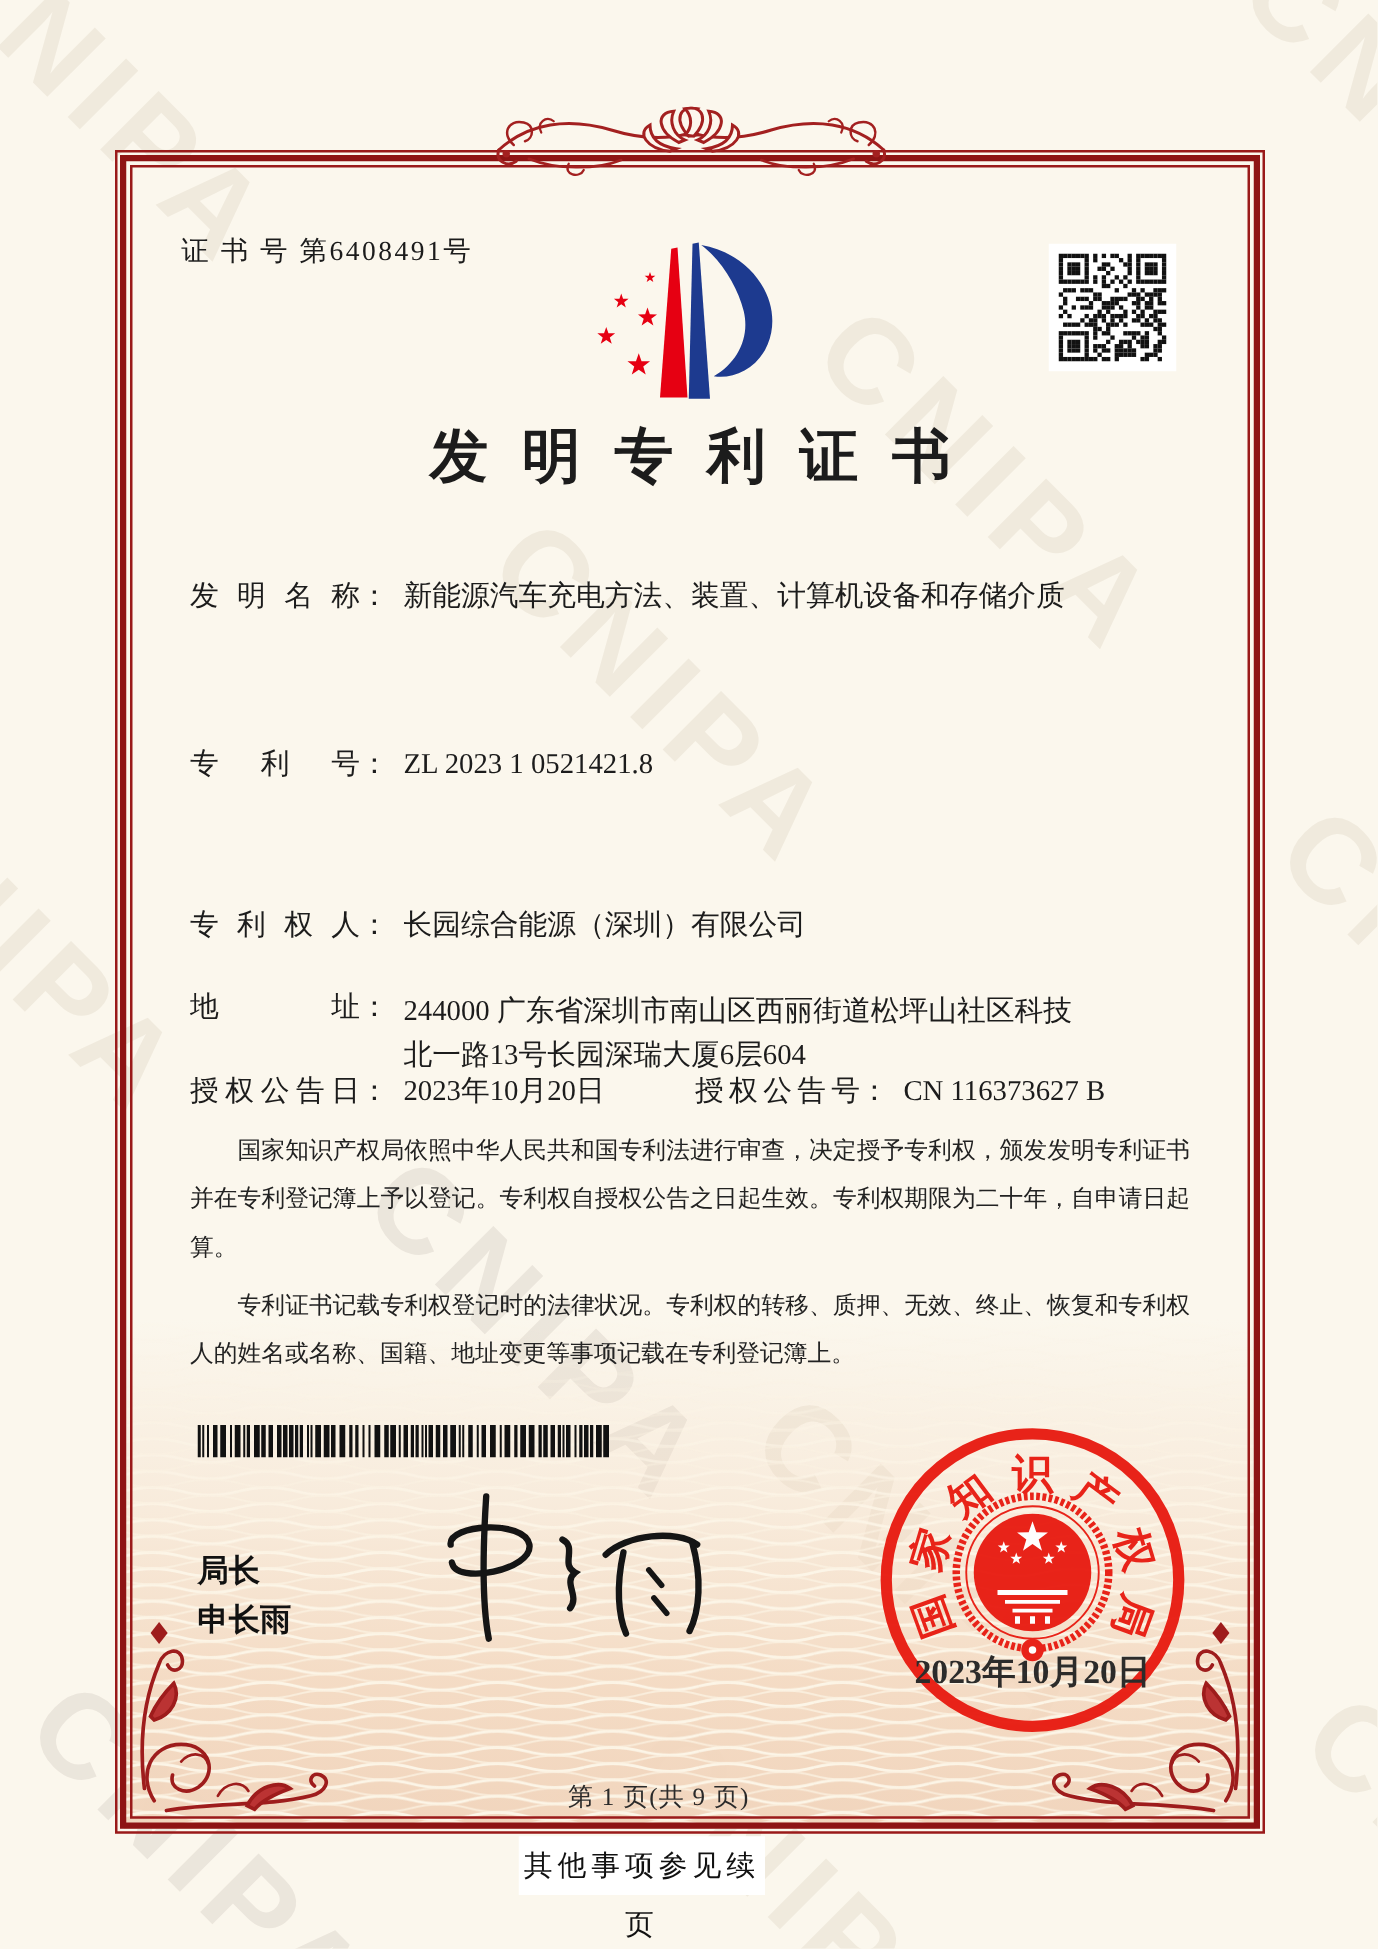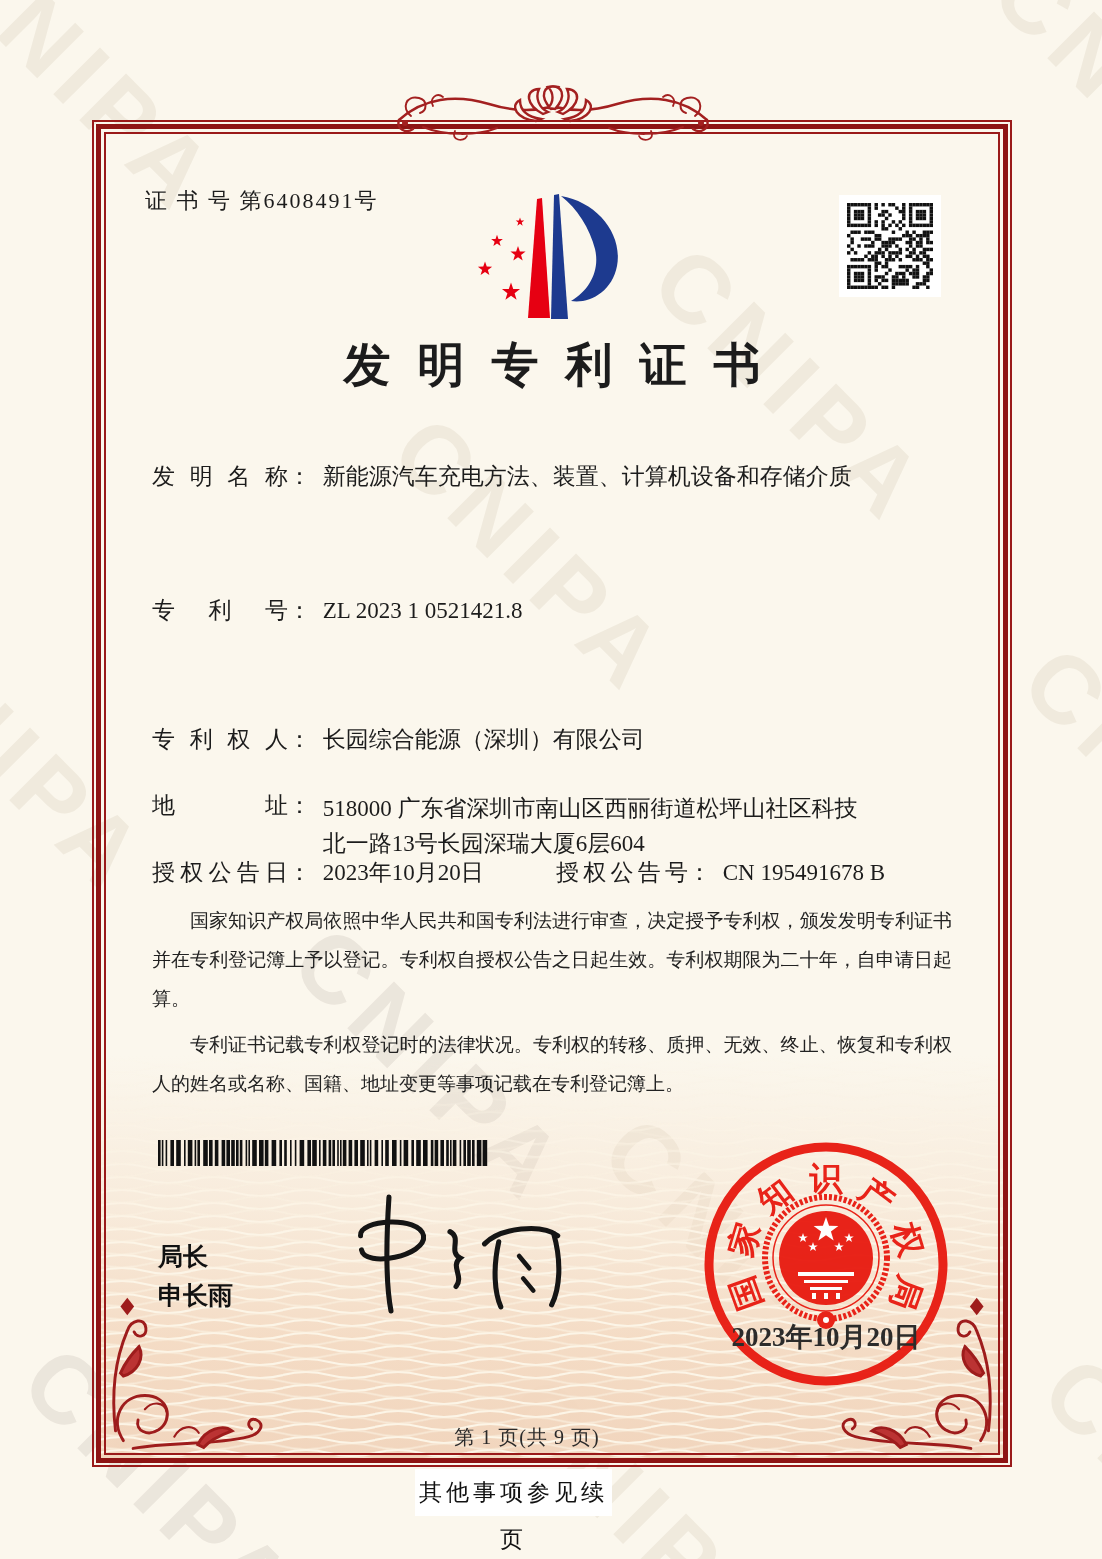--- a/index.html
+++ b/index.html
@@ -489,30 +489,30 @@
     <span class="lbl">专利号</span><span class="colon">：</span>
     <span class="val">ZL 2023 1 0521421.8</span>
   </div>
   <div class="row" style="top:725px">
     <span class="lbl">专利权人</span><span class="colon">：</span>
     <span class="val">长园综合能源（深圳）有限公司</span>
   </div>
   <div class="row" style="top:791px">
     <span class="lbl">地址</span><span class="colon">：</span>
     <span class="val two">
-      <span>518000 广东省深圳市南山区西丽街道松坪山社区科技</span>
+      <span>244000 广东省深圳市南山区西丽街道松坪山社区科技</span>
       <span>北一路13号长园深瑞大厦6层604</span>
     </span>
   </div>
   <div class="row" style="top:858px">
     <span class="lbl">授权公告日</span><span class="colon">：</span>
     <span class="val">2023年10月20日</span>
     <span class="grp2">
       <span class="lbl g2">授权公告号</span><span class="colon">：</span>
-      <span class="val">CN 195491678 B</span>
+      <span class="val">CN 116373627 B</span>
     </span>
   </div>
 
   <div class="legal">
     <p>国家知识产权局依照中华人民共和国专利法进行审查，决定授予专利权，颁发发明专利证书并在专利登记簿上予以登记。专利权自授权公告之日起生效。专利权期限为二十年，自申请日起算。</p>
     <p>专利证书记载专利权登记时的法律状况。专利权的转移、质押、无效、终止、恢复和专利权人的姓名或名称、国籍、地址变更等事项记载在专利登记簿上。</p>
   </div>
 
   <svg class="barcode" viewBox="0 0 330 26">
     <g id="bcg" fill="#111">

